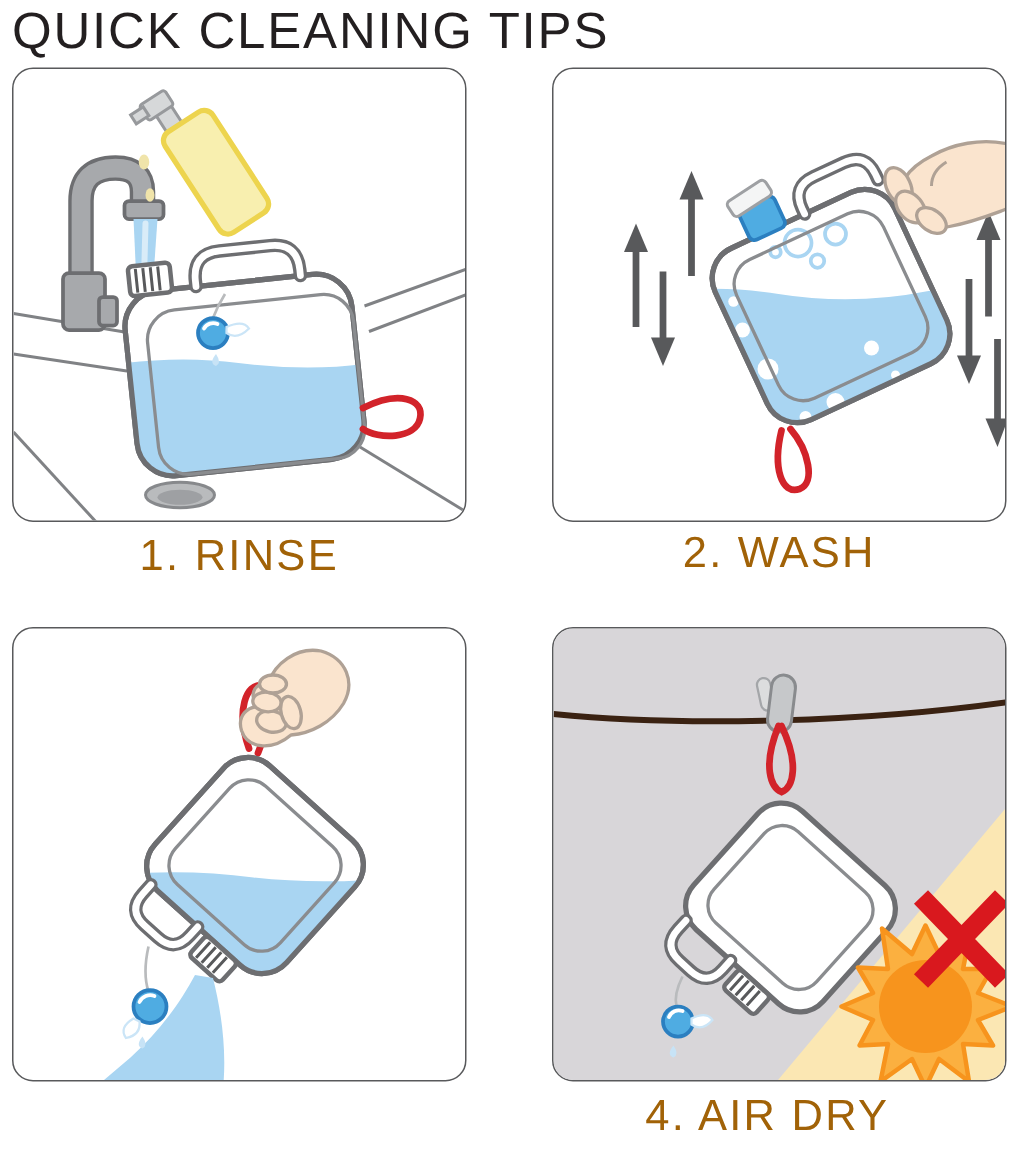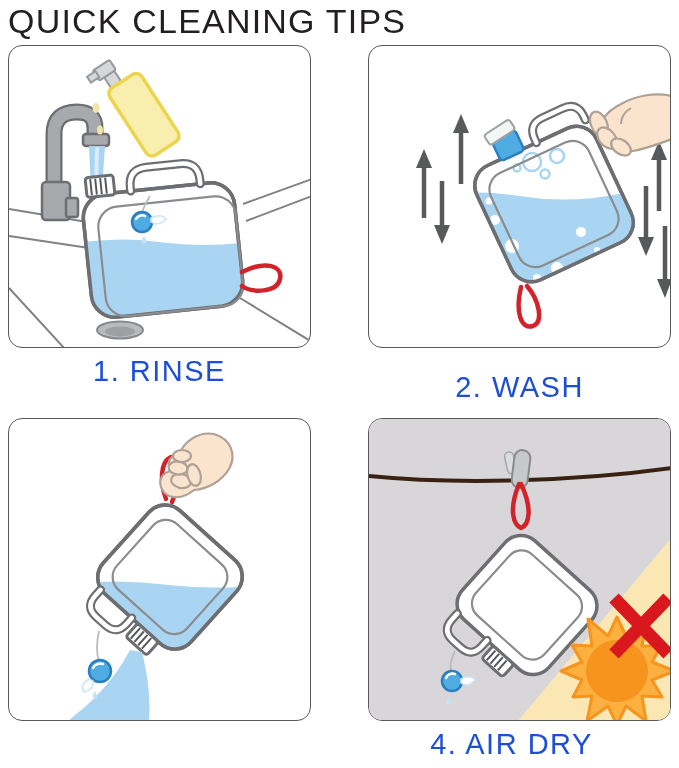--- a/index.html
+++ b/index.html
@@ -8,22 +8,22 @@
   .title{position:absolute;left:8px;top:0px;font-size:34px;letter-spacing:1.2px;
          color:#231F20;font-weight:400;line-height:42px;white-space:nowrap;}
   .panel{position:absolute;width:303px;height:303px;border:1.6px solid #58595B;
          border-radius:14px;background:#fff;overflow:hidden;box-sizing:border-box;}
   .panel svg{position:absolute;left:0;top:0;}
   #panel-rinse{left:8px;top:45px;}
   #panel-wash{left:368px;top:45px;}
   #panel-pour{left:8px;top:418px;}
   #panel-airdry{left:368px;top:418px;}
   .caption{position:absolute;width:303px;text-align:center;font-size:29px;
-           letter-spacing:1.5px;color:#1d4ed8;white-space:nowrap;}
-  #cap1{left:8px;top:355px;} #cap2{left:368px;top:371px;}
+           letter-spacing:1.5px;color:#a16207;white-space:nowrap;}
+  #cap1{left:8px;top:355px;} #cap2{left:368px;top:353px;}
   #cap3{left:8px;top:728px;} #cap4{left:360px;top:728px;}
 
   
   .water{fill:var(--water);}
   .water-hl{stroke:var(--water-light);stroke-width:4;fill:none;stroke-linecap:round;}
   .body{fill:#fff;stroke:var(--line-gray);stroke-width:3.5;}
   .body-line{fill:none;stroke:var(--line-gray);stroke-width:3.5;}
   .inner-line{fill:none;stroke:#8A8C8F;stroke-width:2.2;}
   .sink-line{stroke:#808285;stroke-width:2;fill:none;}
   .drain{fill:#B9BBBD;stroke:#87898C;stroke-width:2;}

